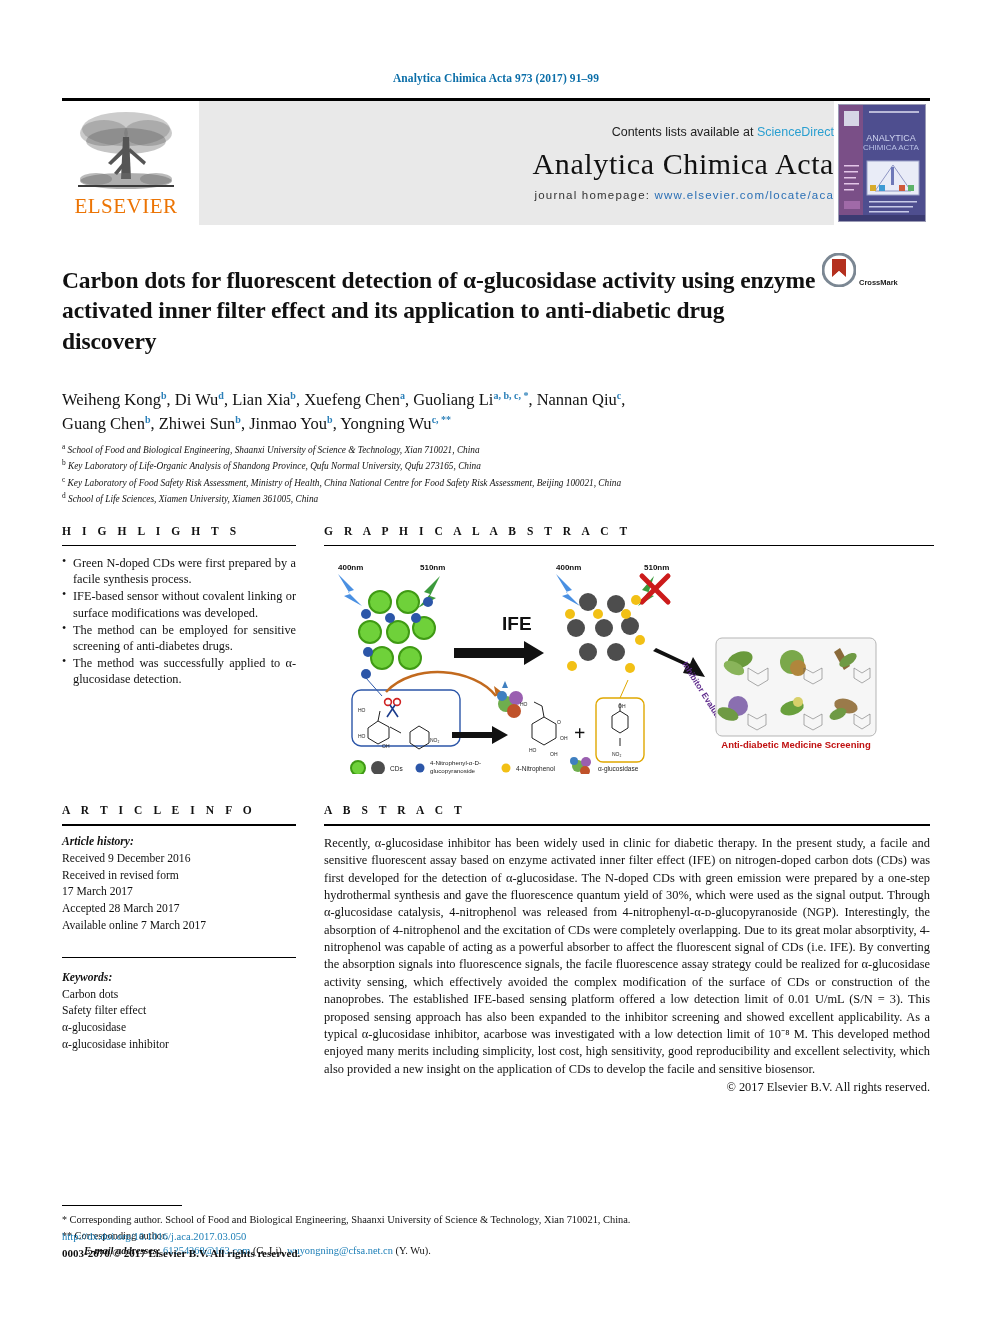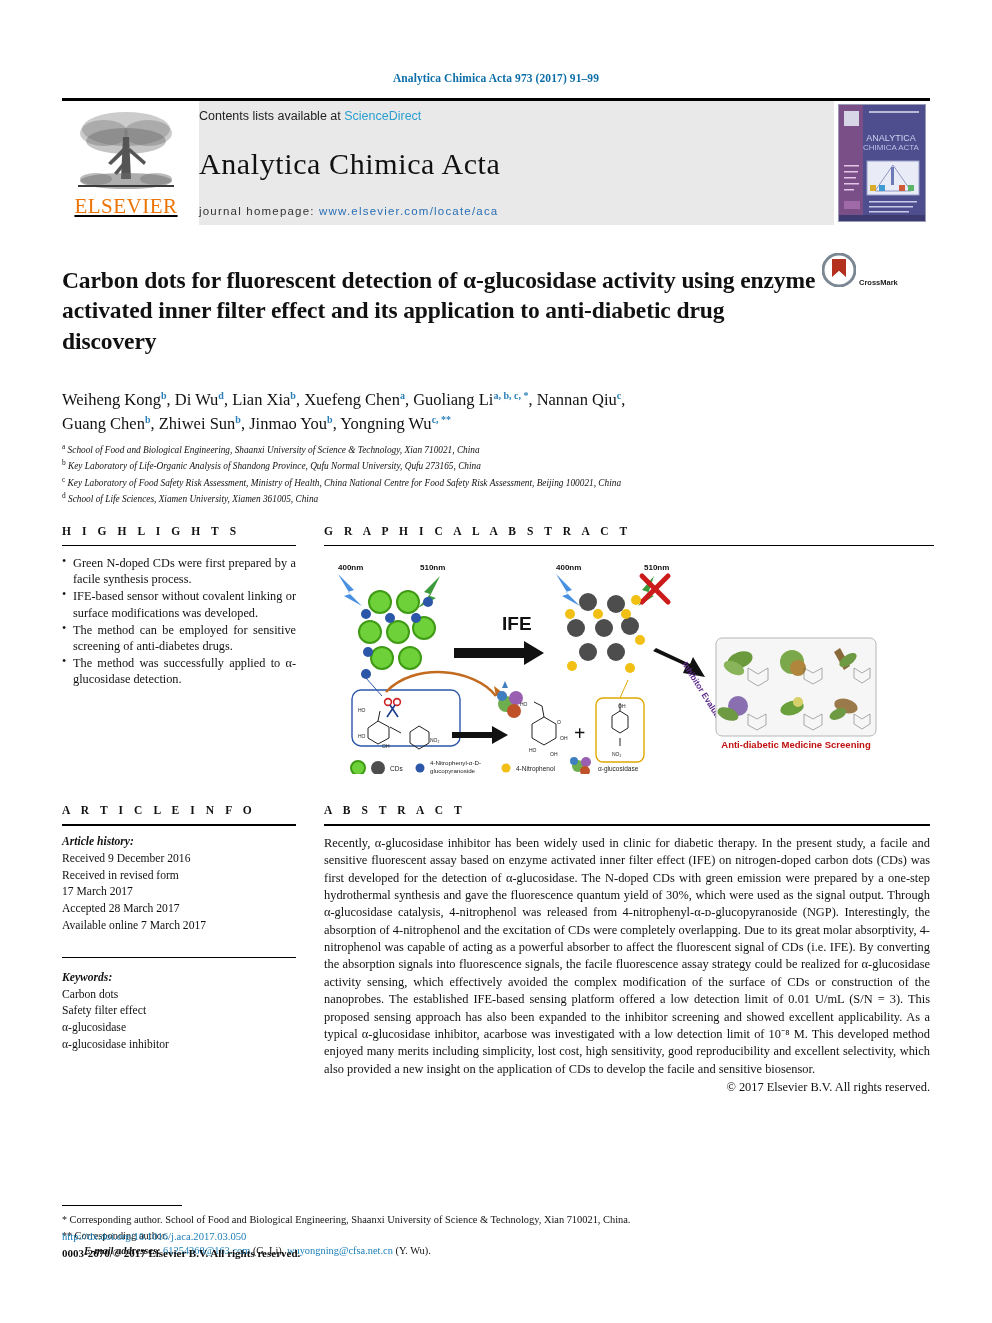--- a/index.html
+++ b/index.html
@@ -44,40 +44,39 @@
   }
   .elsevier-logo {
     width: 128px;
     flex: 0 0 128px;
     display: flex;
     flex-direction: column;
     align-items: center;
     justify-content: flex-start;
     padding-top: 6px;
     box-sizing: border-box;
-    text-decoration: underline;
   }
   .tree-svg { display:block; }
   .elsevier-word {
     font-family: "Liberation Serif", serif;
     font-size: 21px;
     letter-spacing: .5px;
     color: #ec7404;
     font-weight: 400;
     line-height: 1;
     margin-top: 1px;
   }
   .mast-center {
     flex: 1 1 auto;
     background: #e9e9e9;
     display: flex;
     flex-direction: column;
-    align-items: flex-start;
+    align-items: flex-end;
     justify-content: center;
-    gap: 24px;
+    gap: 8px;
     margin-left: 9px;
   }
   .contents-line {
     font-family: "Liberation Sans", sans-serif;
     font-size: 12.5px;
     color: #222;
   }
   .contents-line .sd { color: #2a9fd0; }
   .journal-name {
     font-family: "Liberation Serif", serif;

